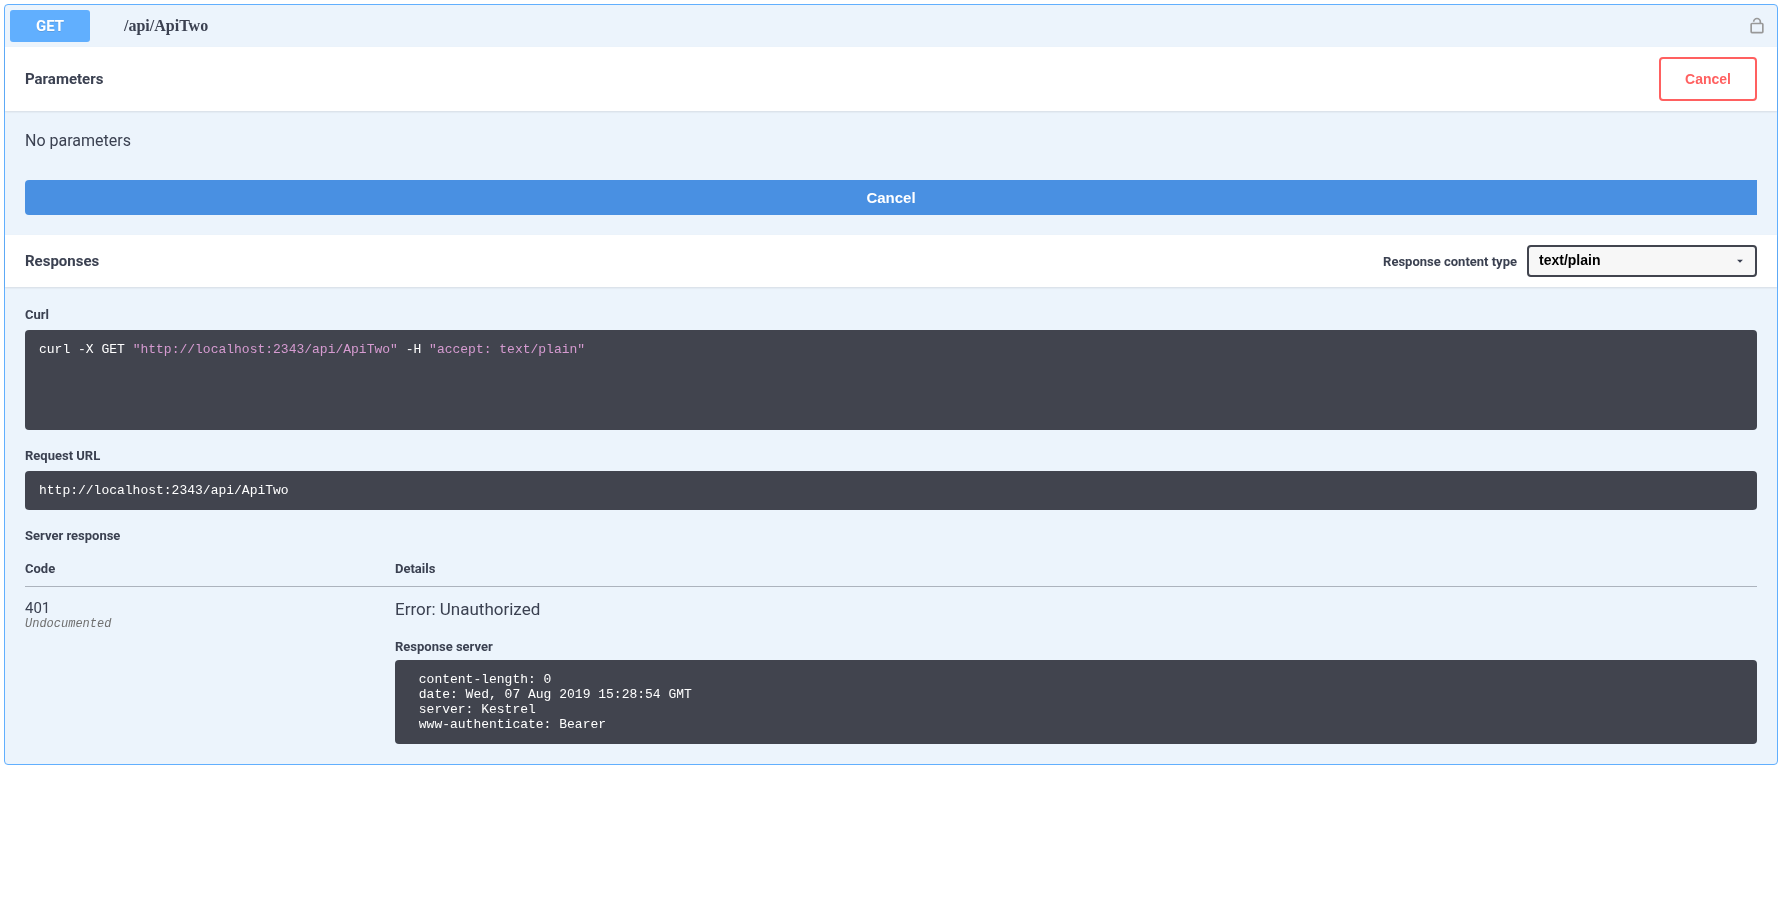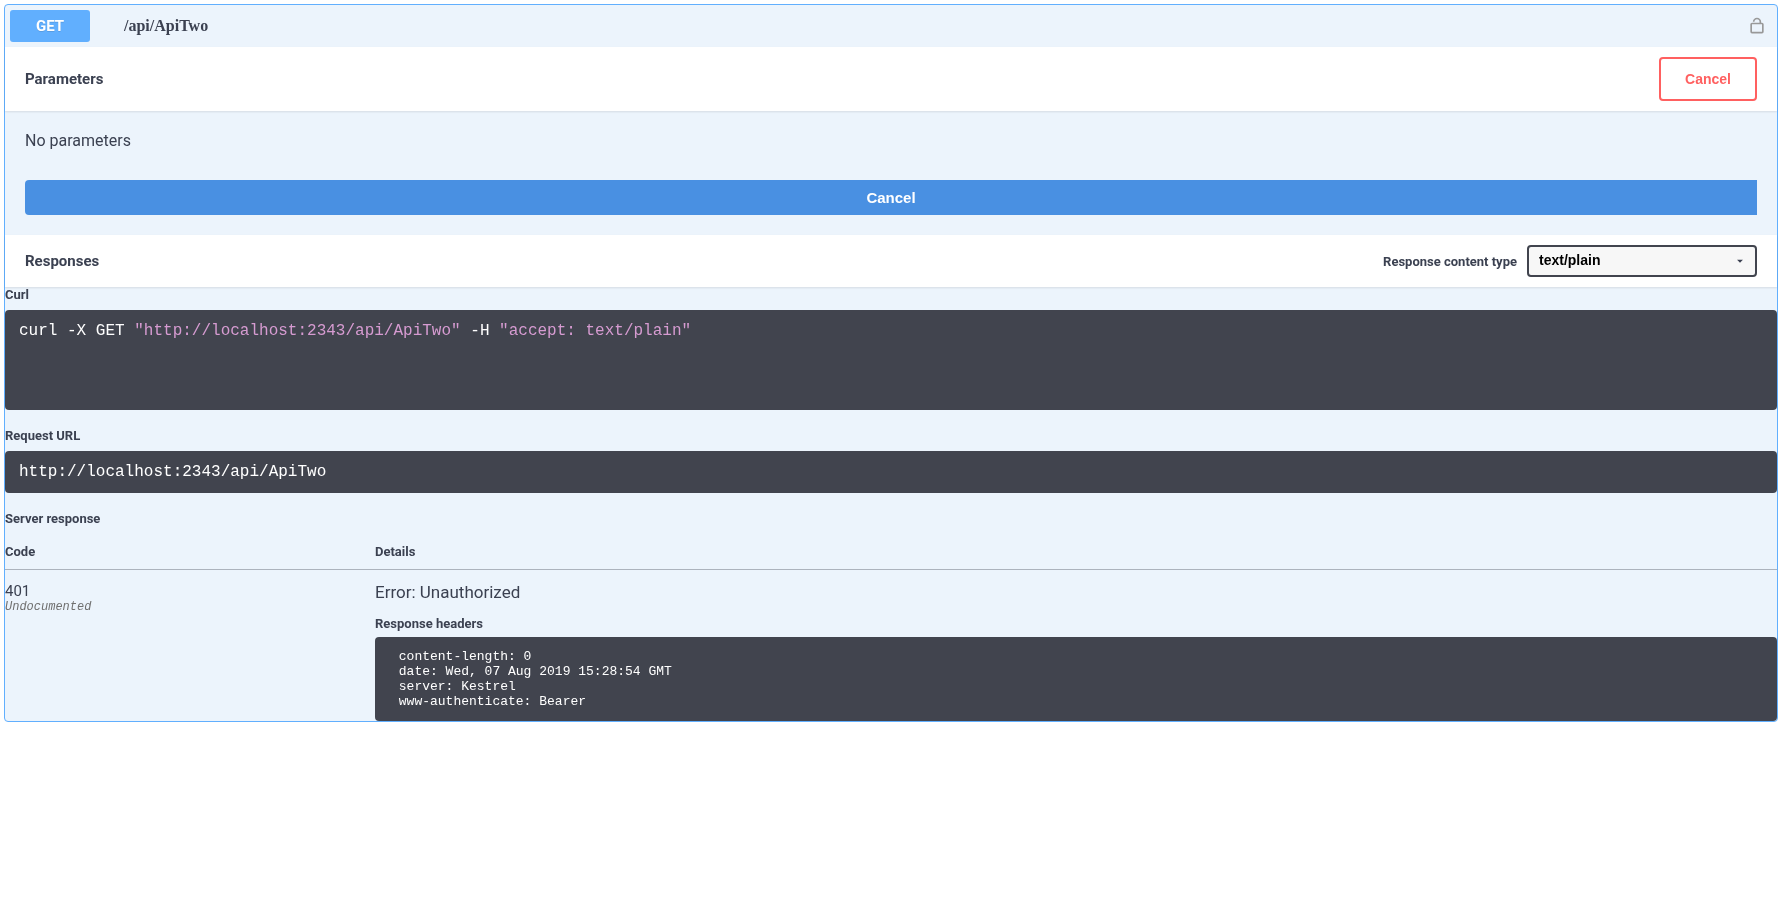--- a/index.html
+++ b/index.html
@@ -140,34 +140,34 @@
   .select-caret {
     position: absolute;
     right: 10px;
     top: 50%;
     transform: translateY(-50%);
     pointer-events: none;
     width: 14px;
     height: 14px;
     fill: #3b4151;
   }
-  .resp-body { }
+  .resp-body { padding: 20px; }
   .sub-title {
     font-size: 13px;
     font-weight: 700;
     color: #3b4151;
     margin-bottom: 8px;
   }
   .code-block {
     background: #41444e;
     color: #fff;
     border-radius: 4px;
     padding: 12px 14px;
     font-family: "Consolas", "Courier New", monospace;
-    font-size: 16px;
+    font-size: 13px;
     white-space: pre-wrap;
     word-break: break-all;
     margin-bottom: 18px;
   }
   .code-block.tall { min-height: 100px; }
   .resp-table {
     width: 100%;
     border-collapse: collapse;
   }
   .resp-table thead td {
@@ -186,21 +186,21 @@
   .code-val { font-size: 15px; color: #3b4151; }
   .undoc {
     font-style: italic;
     font-size: 12px;
     color: #707070;
     font-family: "Consolas","Courier New",monospace;
   }
   .err-txt {
     font-size: 17px;
     color: #3b4151;
-    margin-bottom: 14px;
+    margin-bottom: 20px;
   }
   .hdr-title {
     font-size: 13px;
     font-weight: 700;
     color: #3b4151;
     margin-bottom: 6px;
   }
   .headers-block {
     background: #41444e;
     color: #fff;
@@ -270,21 +270,21 @@
         </tr>
       </thead>
       <tbody>
         <tr>
           <td>
             <div class="code-val">401</div>
             <div class="undoc">Undocumented</div>
           </td>
           <td>
             <div class="err-txt">Error: Unauthorized</div>
-            <div class="hdr-title">Response headers</div>
+            <div class="hdr-title">Response server</div>
             <div class="headers-block"> content-length: 0 
  date: Wed, 07 Aug 2019 15:28:54 GMT 
  server: Kestrel 
  www-authenticate: Bearer </div>
           </td>
         </tr>
       </tbody>
     </table>
 
   </div>

